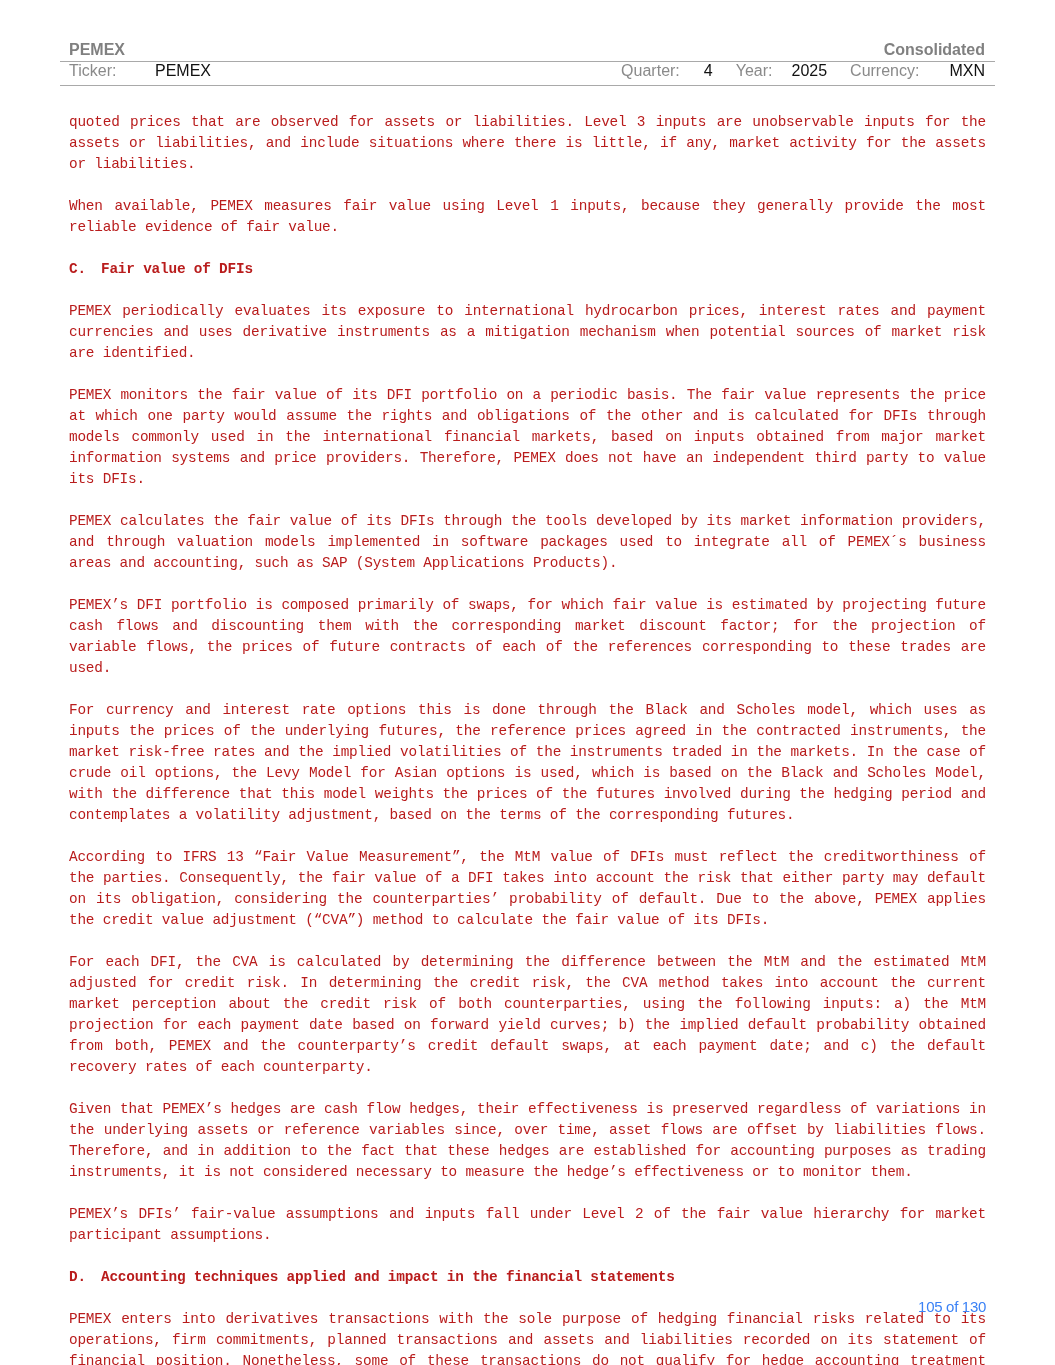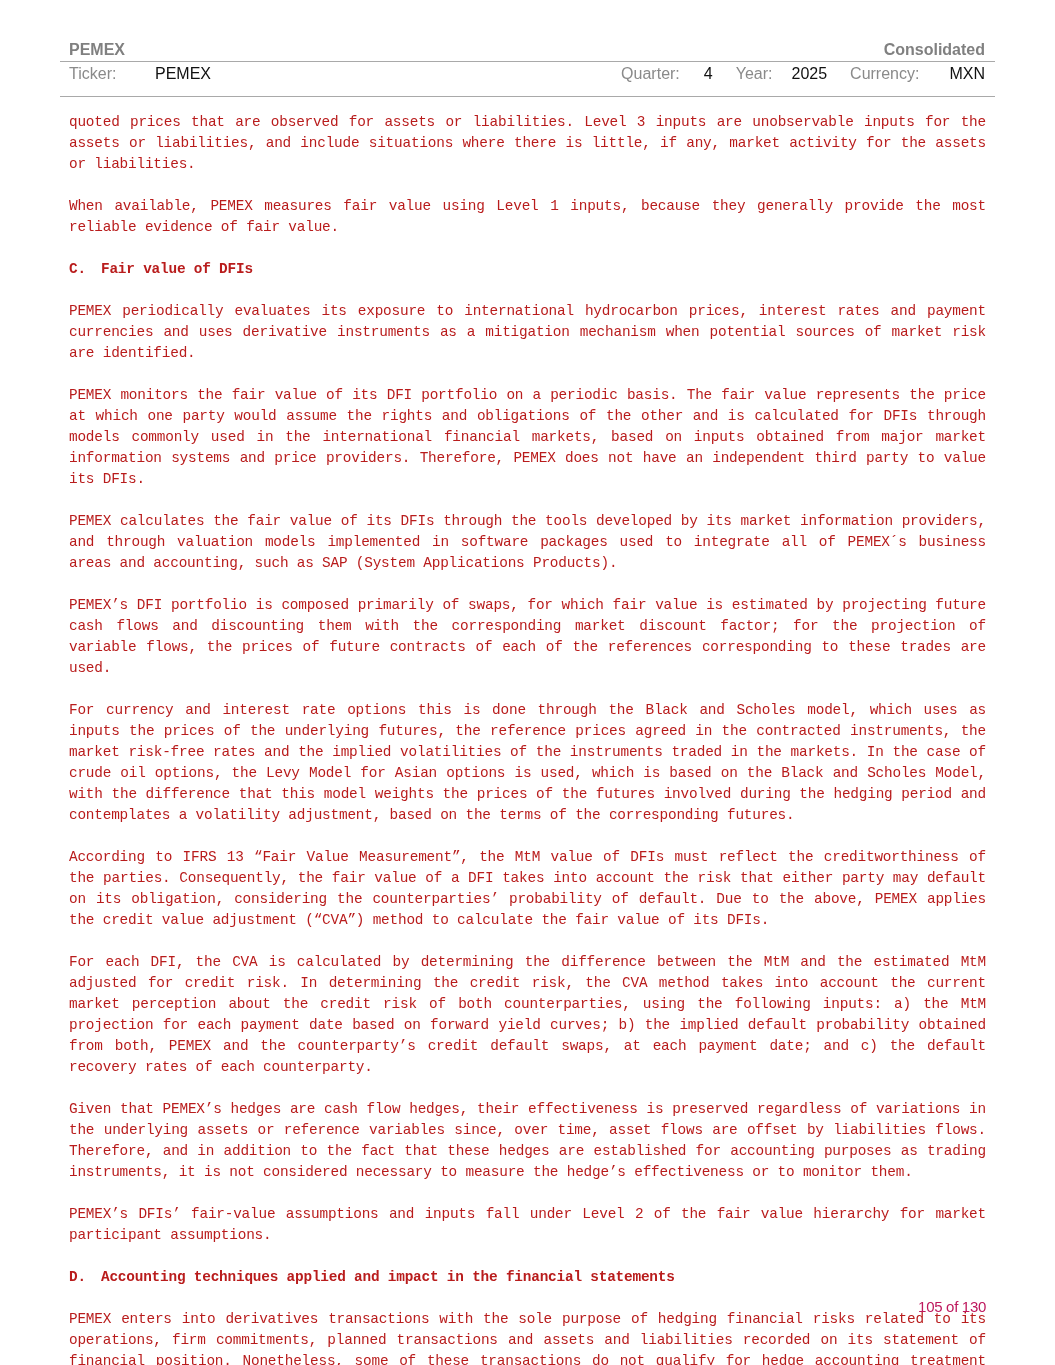--- a/index.html
+++ b/index.html
@@ -1,28 +1,28 @@
 <!DOCTYPE html>
 <html><head>
 <meta charset="utf-8">
 <style>
   html, body { margin: 0; padding: 0; background: #ffffff; }
   body { width: 1055px; height: 1365px; position: relative; overflow: hidden; }
   .header { position: absolute; left: 60px; width: 935px; top: 34px; font-family: "Liberation Sans", sans-serif; }
   .hdr-row1 { display: flex; justify-content: space-between; height: 25px; align-items: flex-end; padding: 0 10px 2px 9px; border-bottom: 1px solid #a9a9a9; }
   .hdr-row1 span { font-weight: bold; font-size: 16px; color: #808080; }
-  .hdr-row2 { display: flex; height: 23px; align-items: center; padding: 0 10px 11px 9px; border-bottom: 1px solid #a9a9a9; font-size: 16px; }
+  .hdr-row2 { display: flex; height: 23px; padding: 0 10px 0 9px; border-bottom: 1px solid #a9a9a9; font-size: 16px; }
   .lbl { color: #8a8a8a; }
   .val { color: #111; }
   .spacer { flex: 1; }
   .content { position: absolute; left: 69px; width: 917px; top: 112px; font-family: Liberation Mono, monospace; font-size: 14.4px; line-height: 21px; color: #b91c1c; }
   .content p { margin: 0 0 21px 0; text-align: justify; letter-spacing: -0.2px; }
   .content h3 { margin: 0 0 21px 0; font-size: 14.4px; font-weight: bold; line-height: 21px; letter-spacing: -0.2px; }
   .content h3 .num { display: inline-block; width: 32px; }
-  .pagenum { position: absolute; right: 69px; top: 1298px; font-family: "Liberation Sans", sans-serif; font-size: 15px; color: #be185d; letter-spacing: -0.3px; }
+  .pagenum { position: absolute; right: 69px; top: 1298px; font-family: "Liberation Sans", sans-serif; font-size: 15px; color: #3b82f6; letter-spacing: -0.3px; }
 </style>
 </head>
 <body>
 
 <div class="header">
   <div class="hdr-row1">
     <span>PEMEX</span>
     <span>Consolidated</span>
   </div>
   <div class="hdr-row2">

